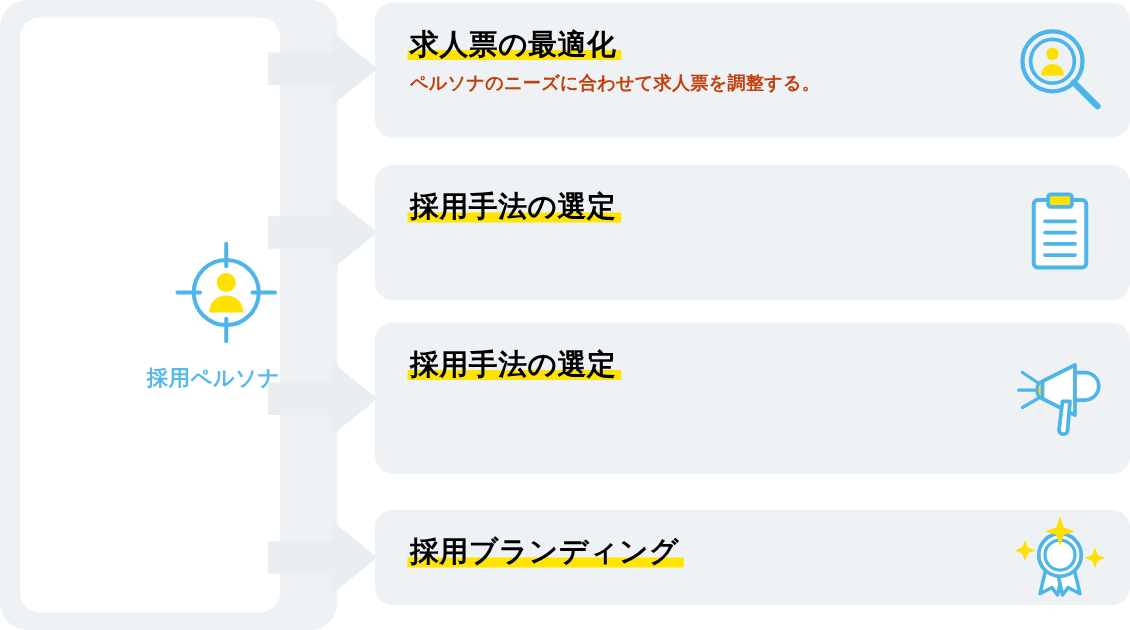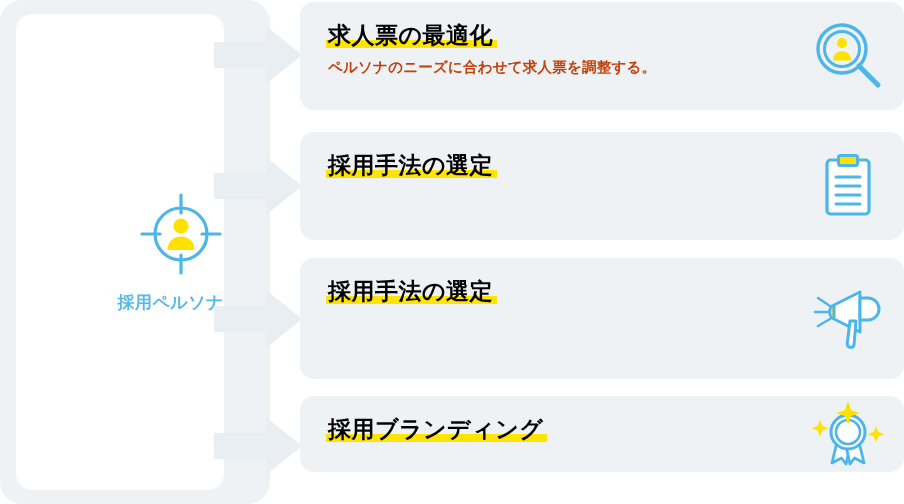--- a/index.html
+++ b/index.html
@@ -91,21 +91,21 @@
     position: absolute;
     left: 0;
     width: 604px;
     background: #eef2f5;
     border-radius: 14px;
     box-sizing: border-box;
   }
   .card-1 { top: 2px;   height: 108px; }
   .card-2 { top: 132px; height: 108px; }
   .card-3 { top: 258px; height: 121px; text-decoration: underline; }
-  .card-4 { top: 396px; height: 76px; }
+  .card-4 { top: 408px; height: 76px; }
 
   .card-text {
     position: absolute;
     left: 28px;
     top: 20px;
     right: 110px;
   }
   .card-title {
     position: relative;
     display: inline-block;

